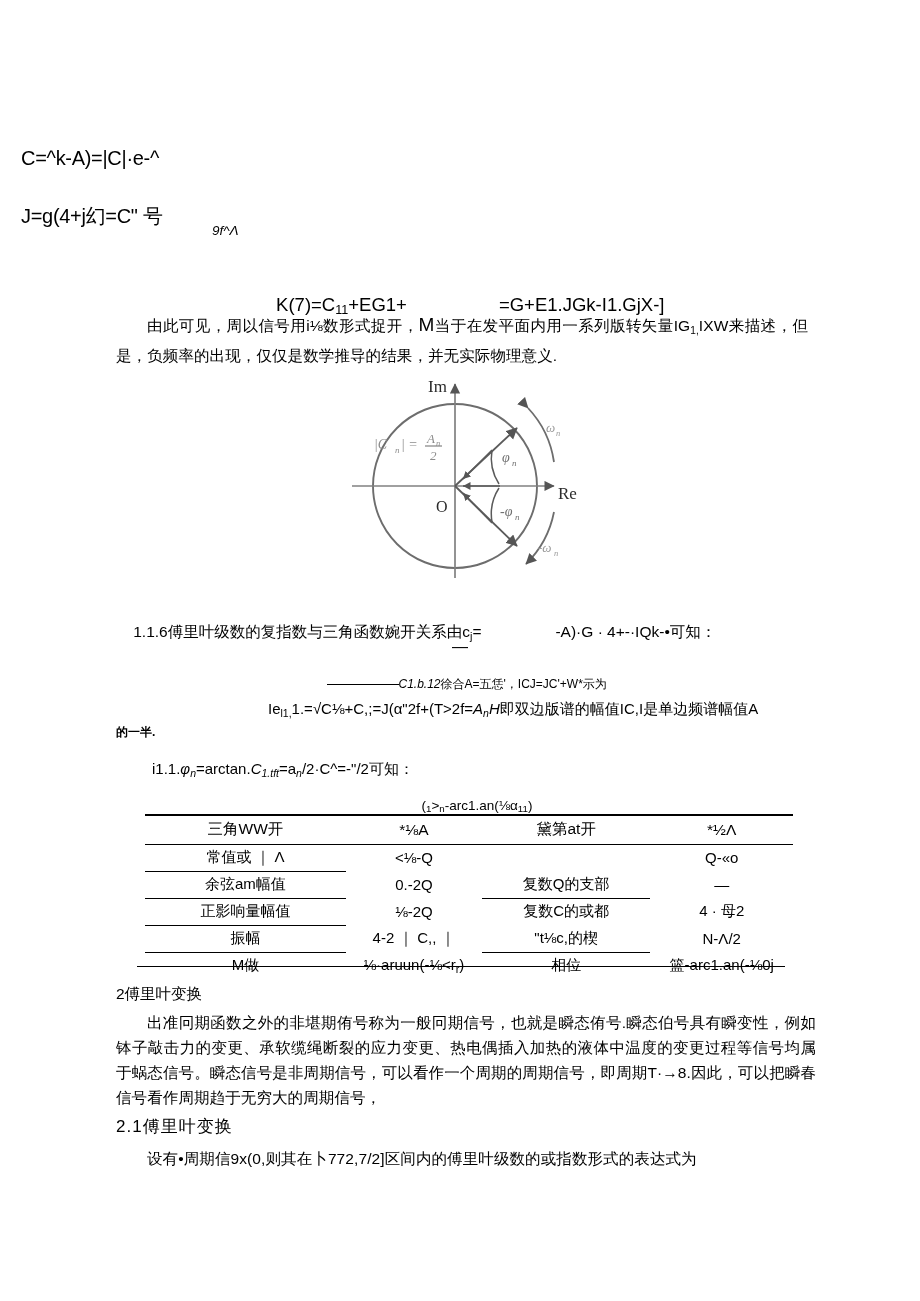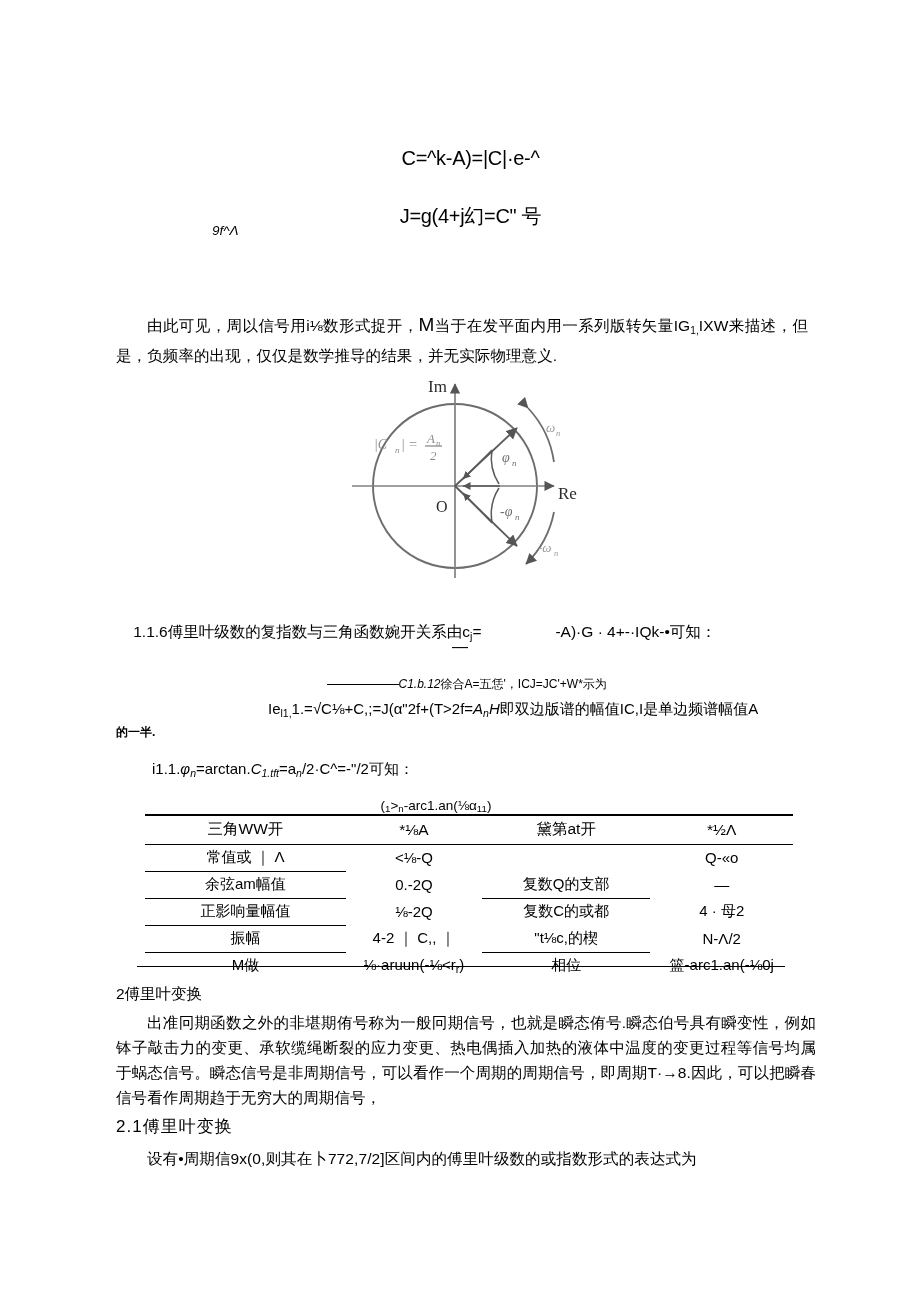--- a/index.html
+++ b/index.html
@@ -17,21 +17,20 @@
     overflow: hidden;
   }
   .page {
     position: absolute;
     inset: 0;
     background: #fff;
   }
 
   
   .eq-center {
-    text-align: center;
     font-size: 20px;
     letter-spacing: -0.3px;
     white-space: pre;
   }
   .body-par {
     font-size: 15.5px;
     line-height: 25px;
     text-align: justify;
     letter-spacing: 0.1px;
   }
@@ -122,21 +121,21 @@
   #eq-7 {
     left: 152px; top: 760px; width: 700px;
     font-size: 15px;
   }
   #eq-7 i  { font-style: italic; }
   #eq-7 sub { font-size: .7em; }
 
   
   #tbl-caption {
     left: 0; top: 798px; width: 872px;
-    text-align: center; font-size: 13.5px;
+    text-align: center; font-size: 13.5px; padding-left: 41px;
   }
   #tbl-caption sub { font-size: .72em; }
 
   #tbl {
     left: 145px; top: 814px; width: 648px;
     border-collapse: collapse;
     font-size: 15px;
   }
   #tbl td, #tbl th {
     padding: 3px 0 4px 0;
@@ -188,20 +187,23 @@
   </div>
 
   <div class="abs eq-center" id="eq-2">
     <span>J=g(4+j幻=C" 号</span>
   </div>
 
   <div class="abs" id="eq-3-wrap">
     <div id="eq-3-sub">9f^Λ</div>
   </div>
 
+  <div class="abs" id="eq-4">
+    <span>K(7)=C</span><sub>11</sub><span>+EG1+</span><span class="gap"></span><span>=G+E1.JGk-I1.GjX-]</span>
+  </div>
 
   <div class="abs body-par indent" id="par-1">
     <span>由此可见，周以信号用i⅛数形式捉开，</span><span class="big">M</span><span>当于在发平面内用一系列版转矢量IG</span><sub>1,</sub><span>IXW来描述，但是，负频率的出现，仅仅是数学推导的结果，并无实际物理意义.</span>
   </div>
 
   <div class="abs" id="figure">
     <svg width="258" height="212" viewBox="0 0 258 212">
       <defs>
         <marker id="ar" markerWidth="7" markerHeight="7" refX="5.6" refY="3" orient="auto">
           <path d="M0,0 L6,3 L0,6 z" fill="#555"></path>

